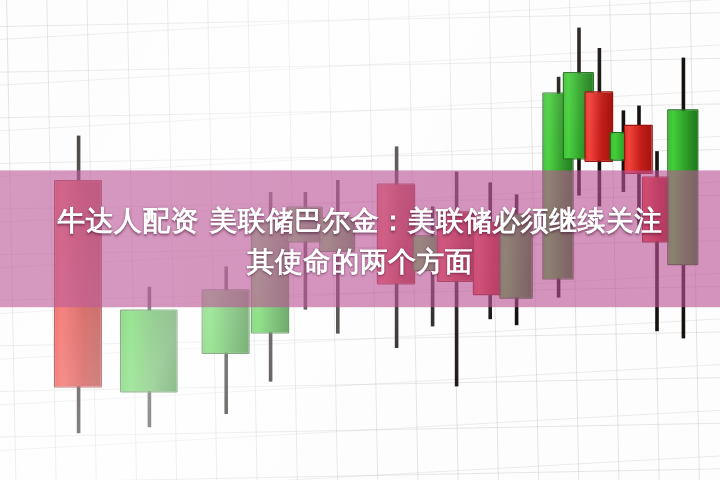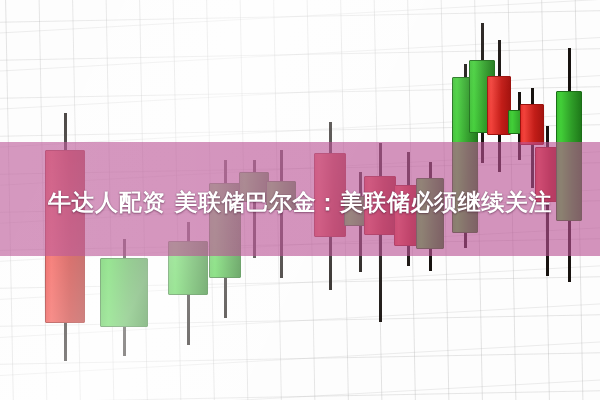--- a/index.html
+++ b/index.html
@@ -161,15 +161,16 @@
         <div class="body up" style="top: 43px; height: 128px;"></div>
       </div>
     </div>
 
   <div id="sheen"></div>
 
   <div id="band" style="top: 142px; height: 114px;"></div>
 
   <div id="title" style="top: 160px; height: 84px; text-align: right;">
     <span class="line">牛达人配资 美联储巴尔金：美联储必须继续关注</span>
+    <span class="line">其使命的两个方面</span>
   </div>
 
 </div>
 
 </body></html>

